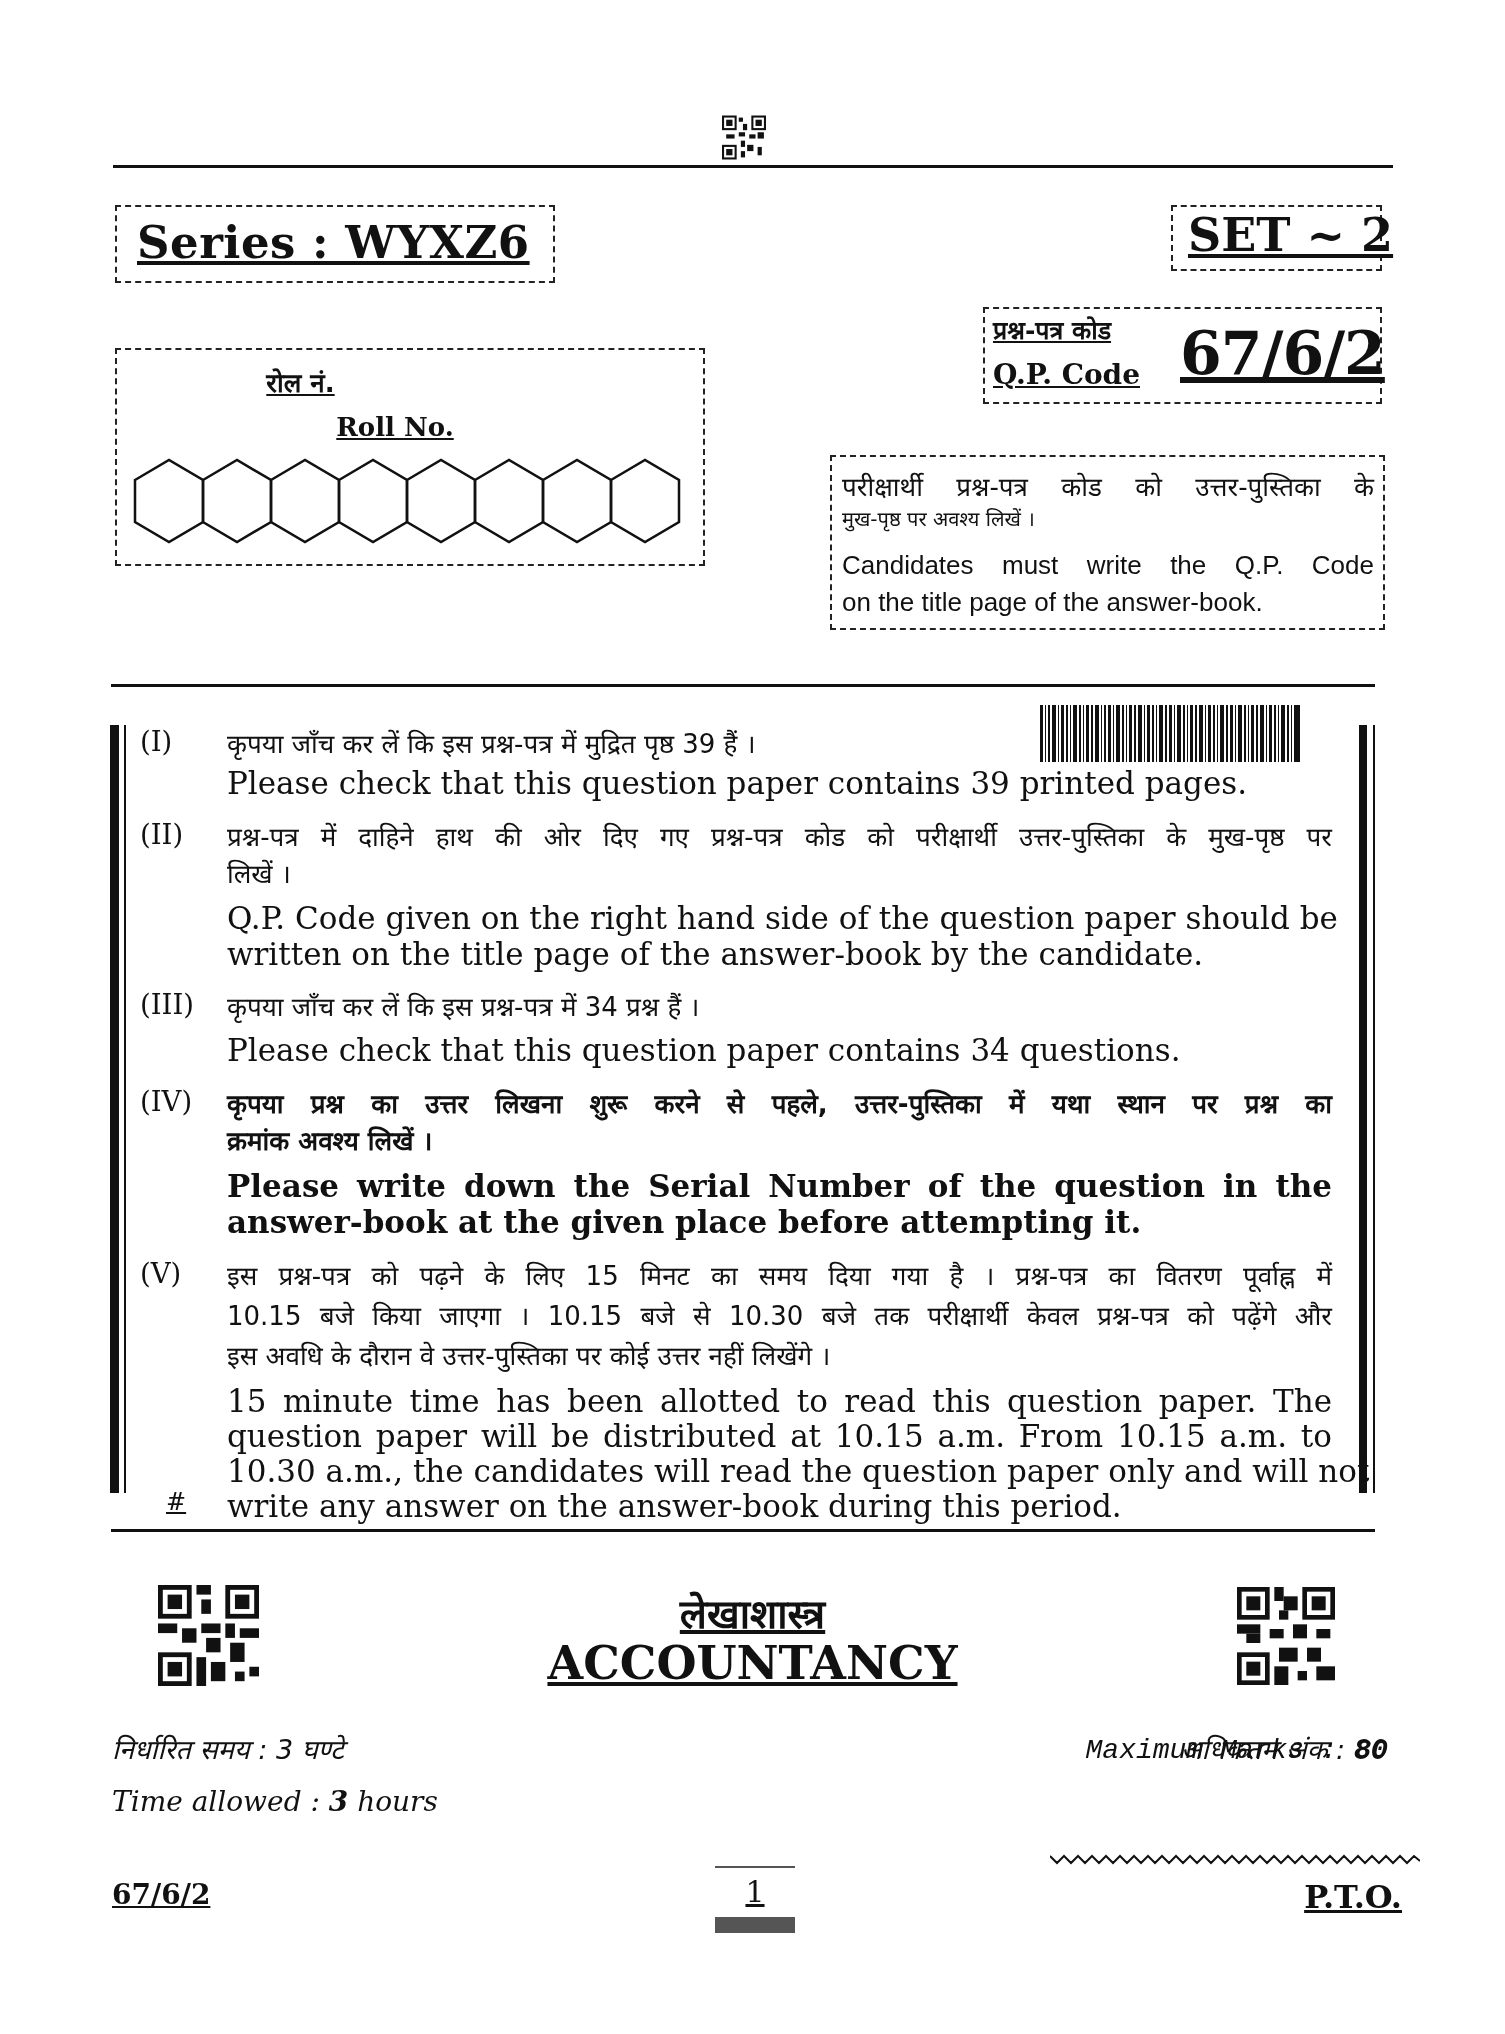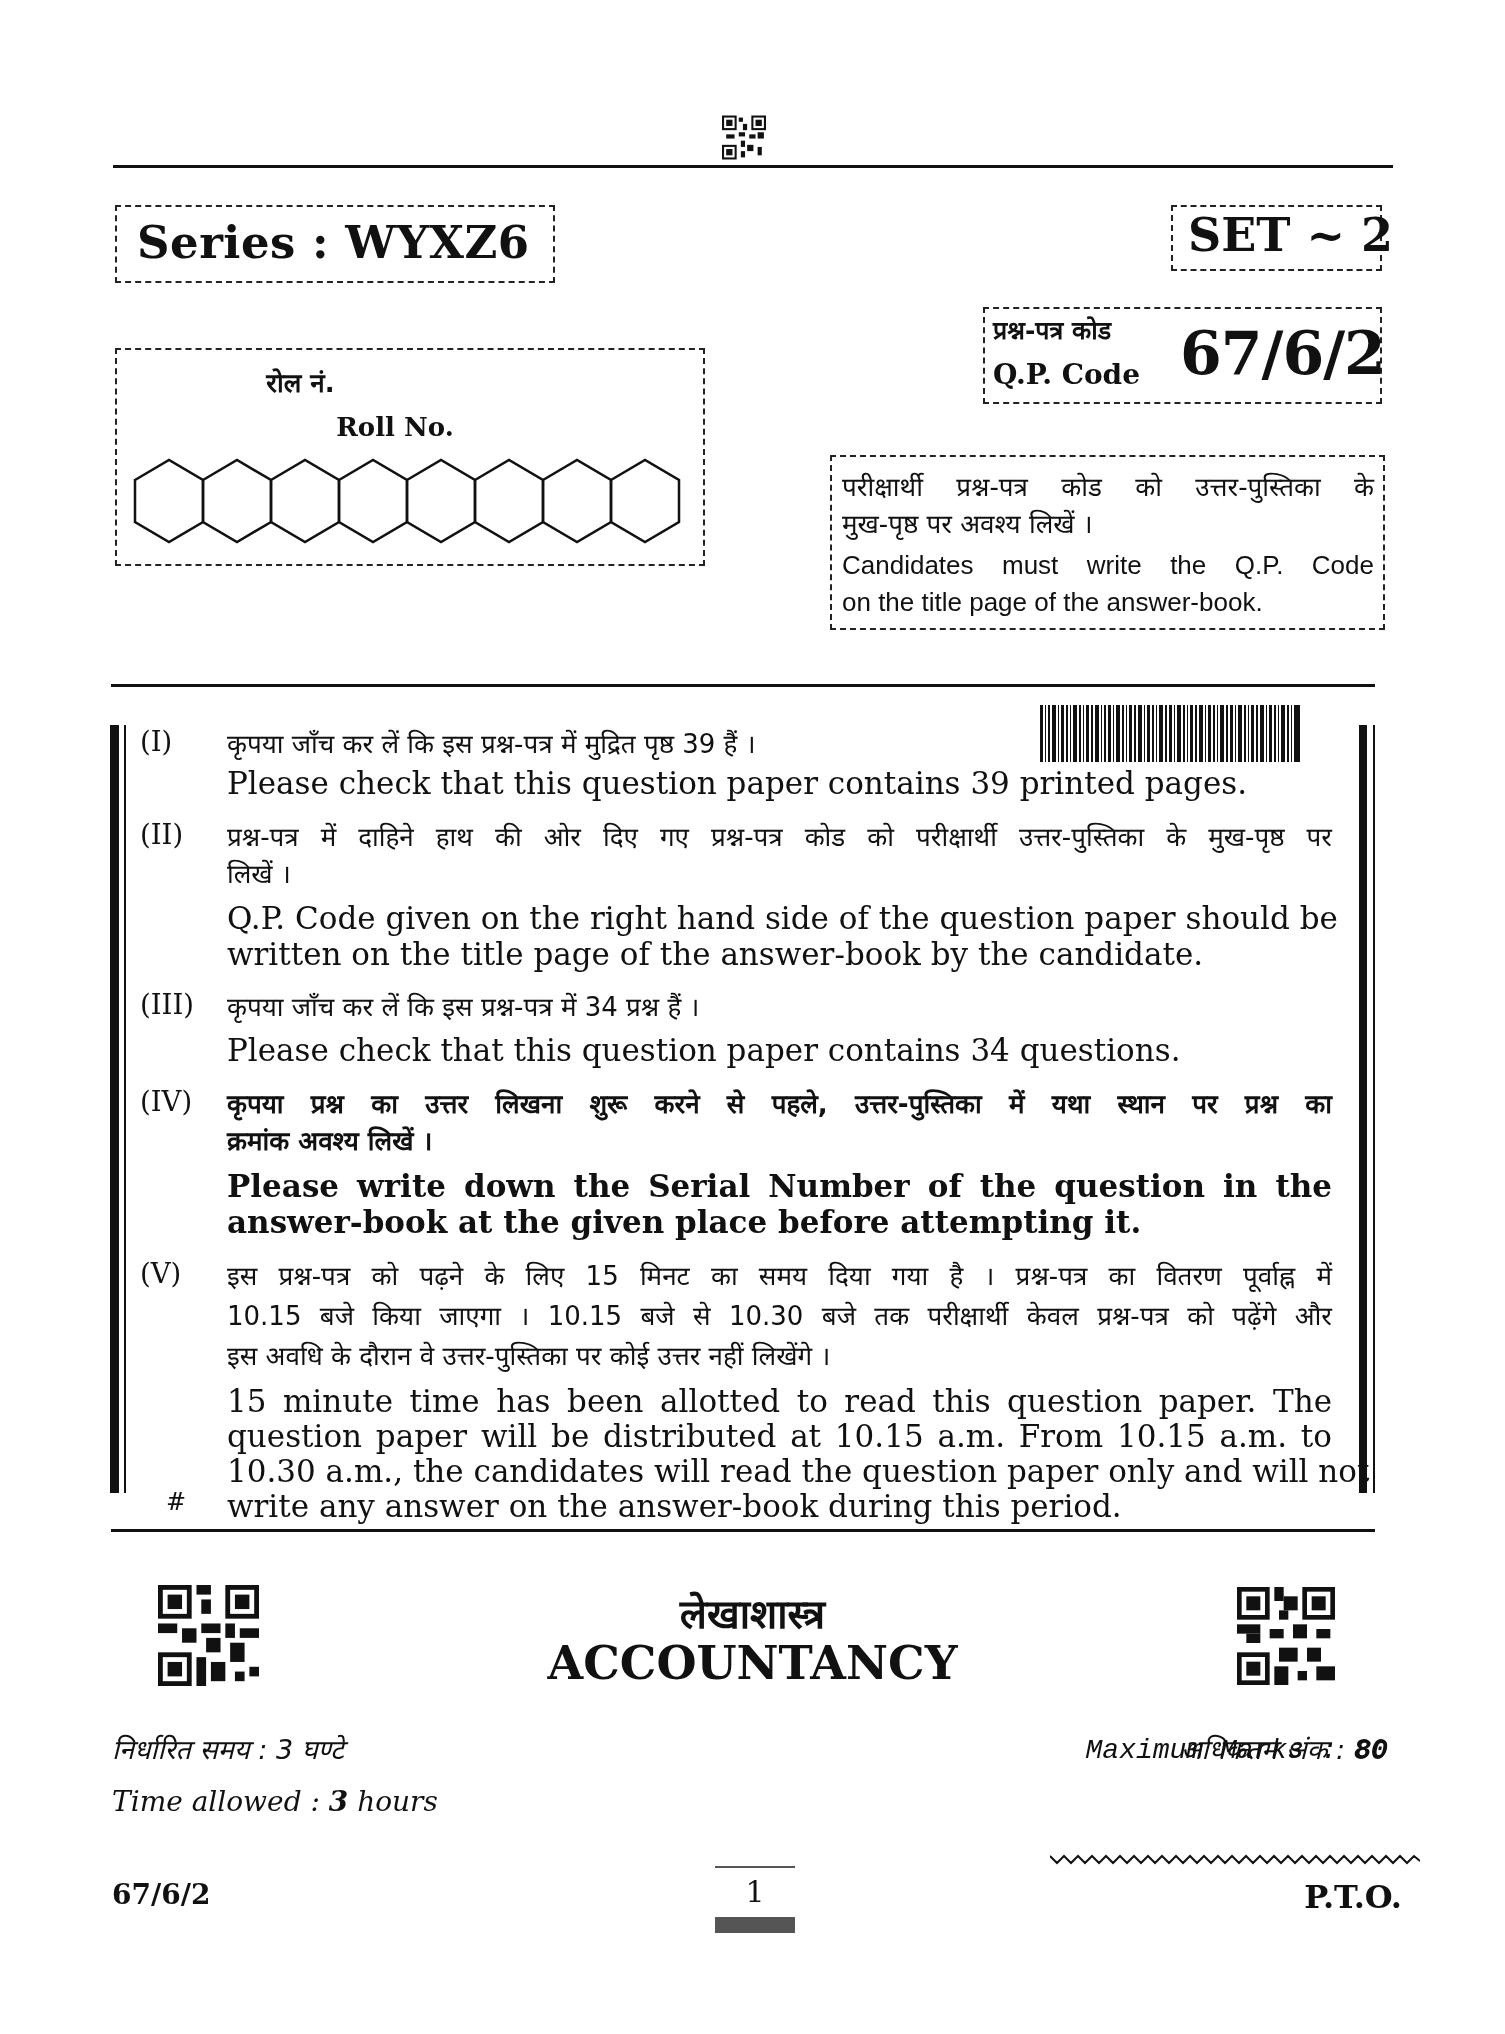--- a/index.html
+++ b/index.html
@@ -1,18 +1,18 @@
 <!DOCTYPE html>
 <html><head>
 <meta charset="utf-8">
 <style>
   html, body { margin:0; padding:0; background:#fff; }
   body { width:1505px; height:2034px; position:relative; overflow:hidden; color:#111;
          font-family:"DejaVu Serif", "Liberation Serif", serif; }
-  .abs { position:absolute; }
+  .abs { position:absolute;text-decoration:underline; }
   .rule { position:absolute; background:#111; }
   .dash-box { position:absolute; border:2.5px dashed #222; box-sizing:border-box; }
   .sans { font-family:"Liberation Sans", "DejaVu Sans", sans-serif; }
   .qr { position:absolute; background:#fff; }
   .qr svg { width:100%; height:100%; display:block; }
 
   #series-box { left:115px; top:205px; width:440px; height:78px; }
   #series-text { left:137px; top:216px; font-size:45px; font-weight:bold; white-space:nowrap; letter-spacing:0.5px; }
   #set-box { left:1171px; top:205px; width:211px; height:66px; }
   #set-text { left:1188px; top:208px; font-size:46px; font-weight:bold; white-space:nowrap; }
@@ -99,21 +99,21 @@
       <polygon points="275,22 309,2 343,22 343,64 309,84 275,64"></polygon>
       <polygon points="343,22 377,2 411,22 411,64 377,84 343,64"></polygon>
       <polygon points="411,22 445,2 479,22 479,64 445,84 411,64"></polygon>
       <polygon points="479,22 513,2 547,22 547,64 513,84 479,64"></polygon>
     </g>
   </svg>
 </div>
 
 <div id="note-box" class="dash-box"></div>
 <div class="note-line hi" style="top:468px;font-size:26px;">परीक्षार्थी प्रश्न-पत्र कोड को उत्तर-पुस्तिका के</div>
-<div class="note-line last hi" style="top:505px;font-size:26px;">मुख-पृष्ठ पर अवश्य लिखें ।</div>
+<div class="note-line last hi" style="top:505px;font-size:20px;">मुख-पृष्ठ पर अवश्य लिखें ।</div>
 <div class="note-line sans" style="top:550px;">Candidates must write the Q.P. Code</div>
 <div class="note-line last sans" style="top:587px;">on the title page of the answer-book.</div>
 
 <div class="rule" style="left:111px;top:684px;width:1264px;height:3px;"></div>
 <div class="instr-bar-thick" style="left:110px;top:725px;width:9px;height:768px;"></div>
 <div class="instr-bar-thick" style="left:124px;top:725px;width:2px;height:768px;"></div>
 <div class="instr-bar-thick" style="left:1359px;top:725px;width:8px;height:768px;"></div>
 <div class="instr-bar-thick" style="left:1373px;top:725px;width:2px;height:768px;"></div>
 
 <div id="barcode" class="abs">

